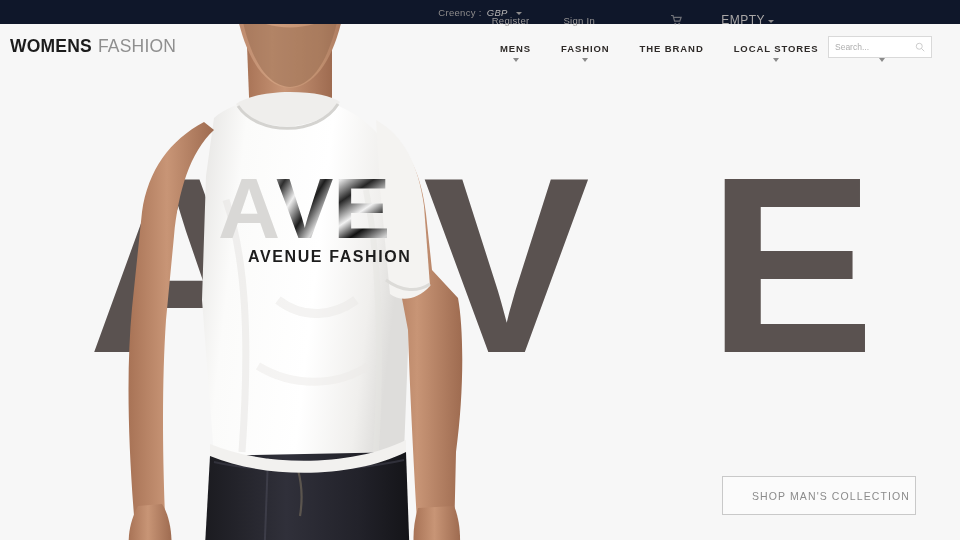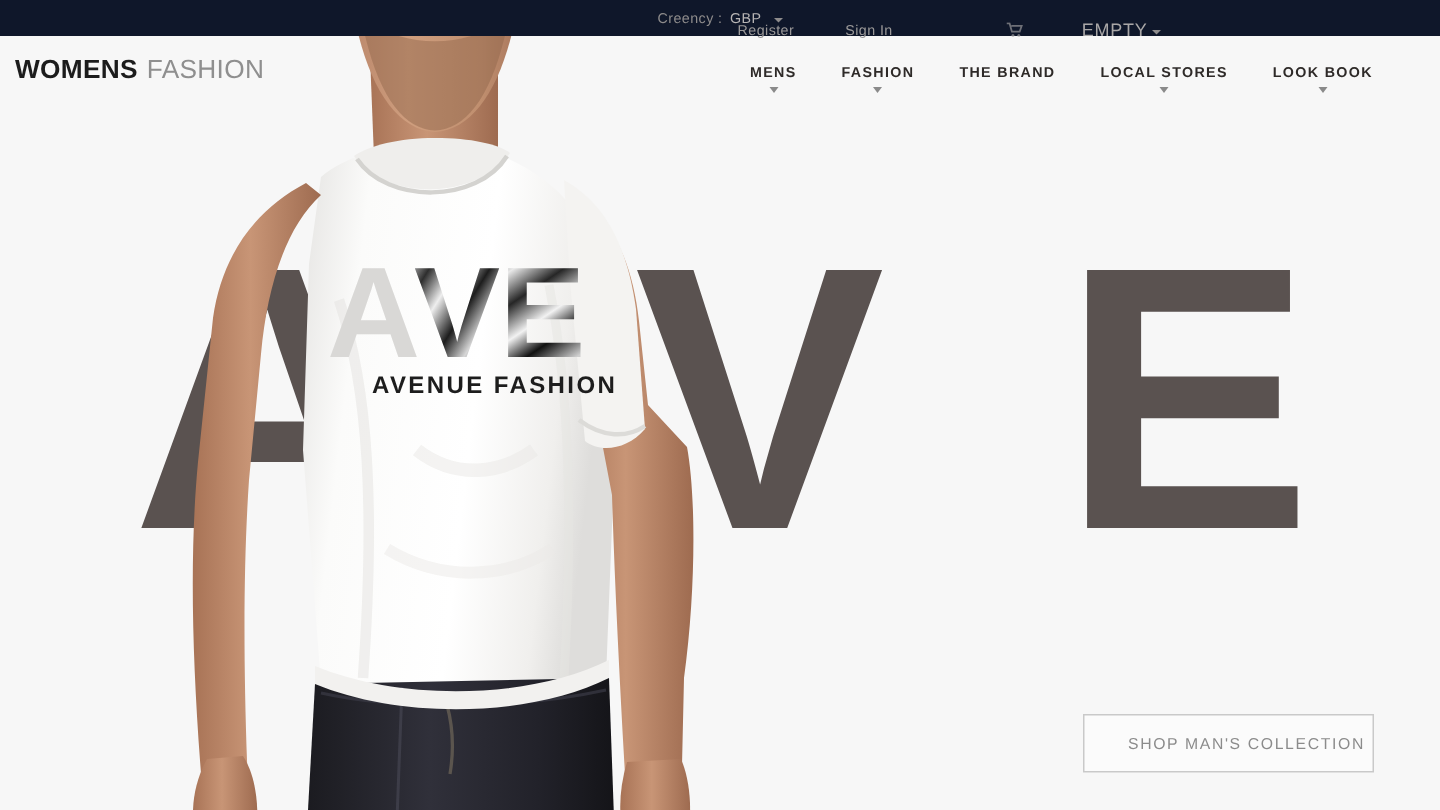--- a/index.html
+++ b/index.html
@@ -17,21 +17,21 @@
     position:absolute; top:0; left:0; width:960px; height:24px;
     background:#0f172a; z-index:60;
     display:flex; align-items:center;
   }
   .topbar-center{
     position:absolute; left:0; right:0; top:0; height:24px;
     display:flex; align-items:center; justify-content:center;
     gap:5px;
   }
   .tb-label{ font-size:9.5px; color:#8e8c8c; letter-spacing:.3px; }
-  .tb-val{ font-size:9.5px; color:#b6b4b4; letter-spacing:.3px; }
+  .tb-val{ font-size:9.5px; color:#b6b4b4; letter-spacing:.3px;font-style:italic; }
   .caret-sm{
     display:inline-block; width:0;height:0;
     border-left:3px solid transparent; border-right:3px solid transparent;
     border-top:3.5px solid #8e8c8c; margin-left:3px; position:relative; top:1px;
   }
   .topbar-right{
     position:absolute; right:0; top:0; height:40px;
     display:flex; align-items:center;
   }
   .tb-link{
@@ -297,15 +297,22 @@
       <div class="nav-item">
         <span class="nav-label">LOCAL STORES</span>
         <span class="nav-caret"></span>
       </div>
       <div class="nav-item">
         <span class="nav-label">LOOK BOOK</span>
         <span class="nav-caret"></span>
       </div>
     </div>
 
+    <div class="search-box">
+      <input class="search-input" type="text" placeholder="Search..." style="">
+      <svg class="search-icon" viewBox="0 0 20 20">
+        <circle cx="8.5" cy="8.5" r="6" fill="none" stroke="#9a9a9a" stroke-width="1.8"></circle>
+        <line x1="13" y1="13" x2="18.5" y2="18.5" stroke="#9a9a9a" stroke-width="1.8"></line>
+      </svg>
+    </div>
   </div>
 
 </div>
 
 </body></html>

